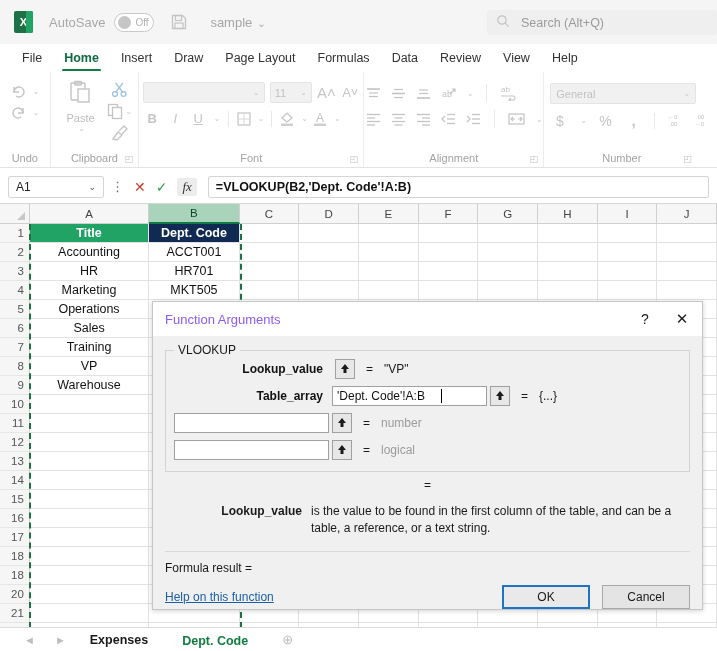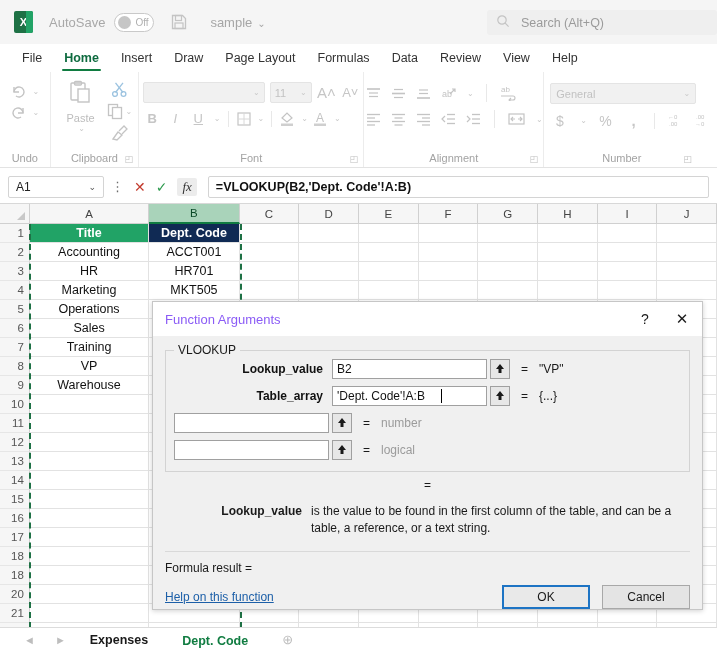--- a/index.html
+++ b/index.html
@@ -896,21 +896,20 @@
       <span class="t">Function Arguments</span>
       <span class="dlg-help">?</span>
       <span class="dlg-close">✕</span>
     </div>
     <div class="dlg-body">
       <div class="fieldset">
         <span class="legend">VLOOKUP</span>
 
         <div class="arg-row">
           <span class="arg-label">Lookup_value</span>
-          <div class="arg-input">B2</div>
           <div class="collapse-btn">
             <svg width="12" height="12" viewBox="0 0 12 12">
                 <path d="M6 1 L10 6 L7.5 6 L7.5 10 L4.5 10 L4.5 6 L2 6 Z" fill="#1a1a1a"></path>
               </svg>
           </div>
           <span class="eq">=</span>
           <span class="argval">"VP"</span>
         </div>
 
         <div class="arg-row">

